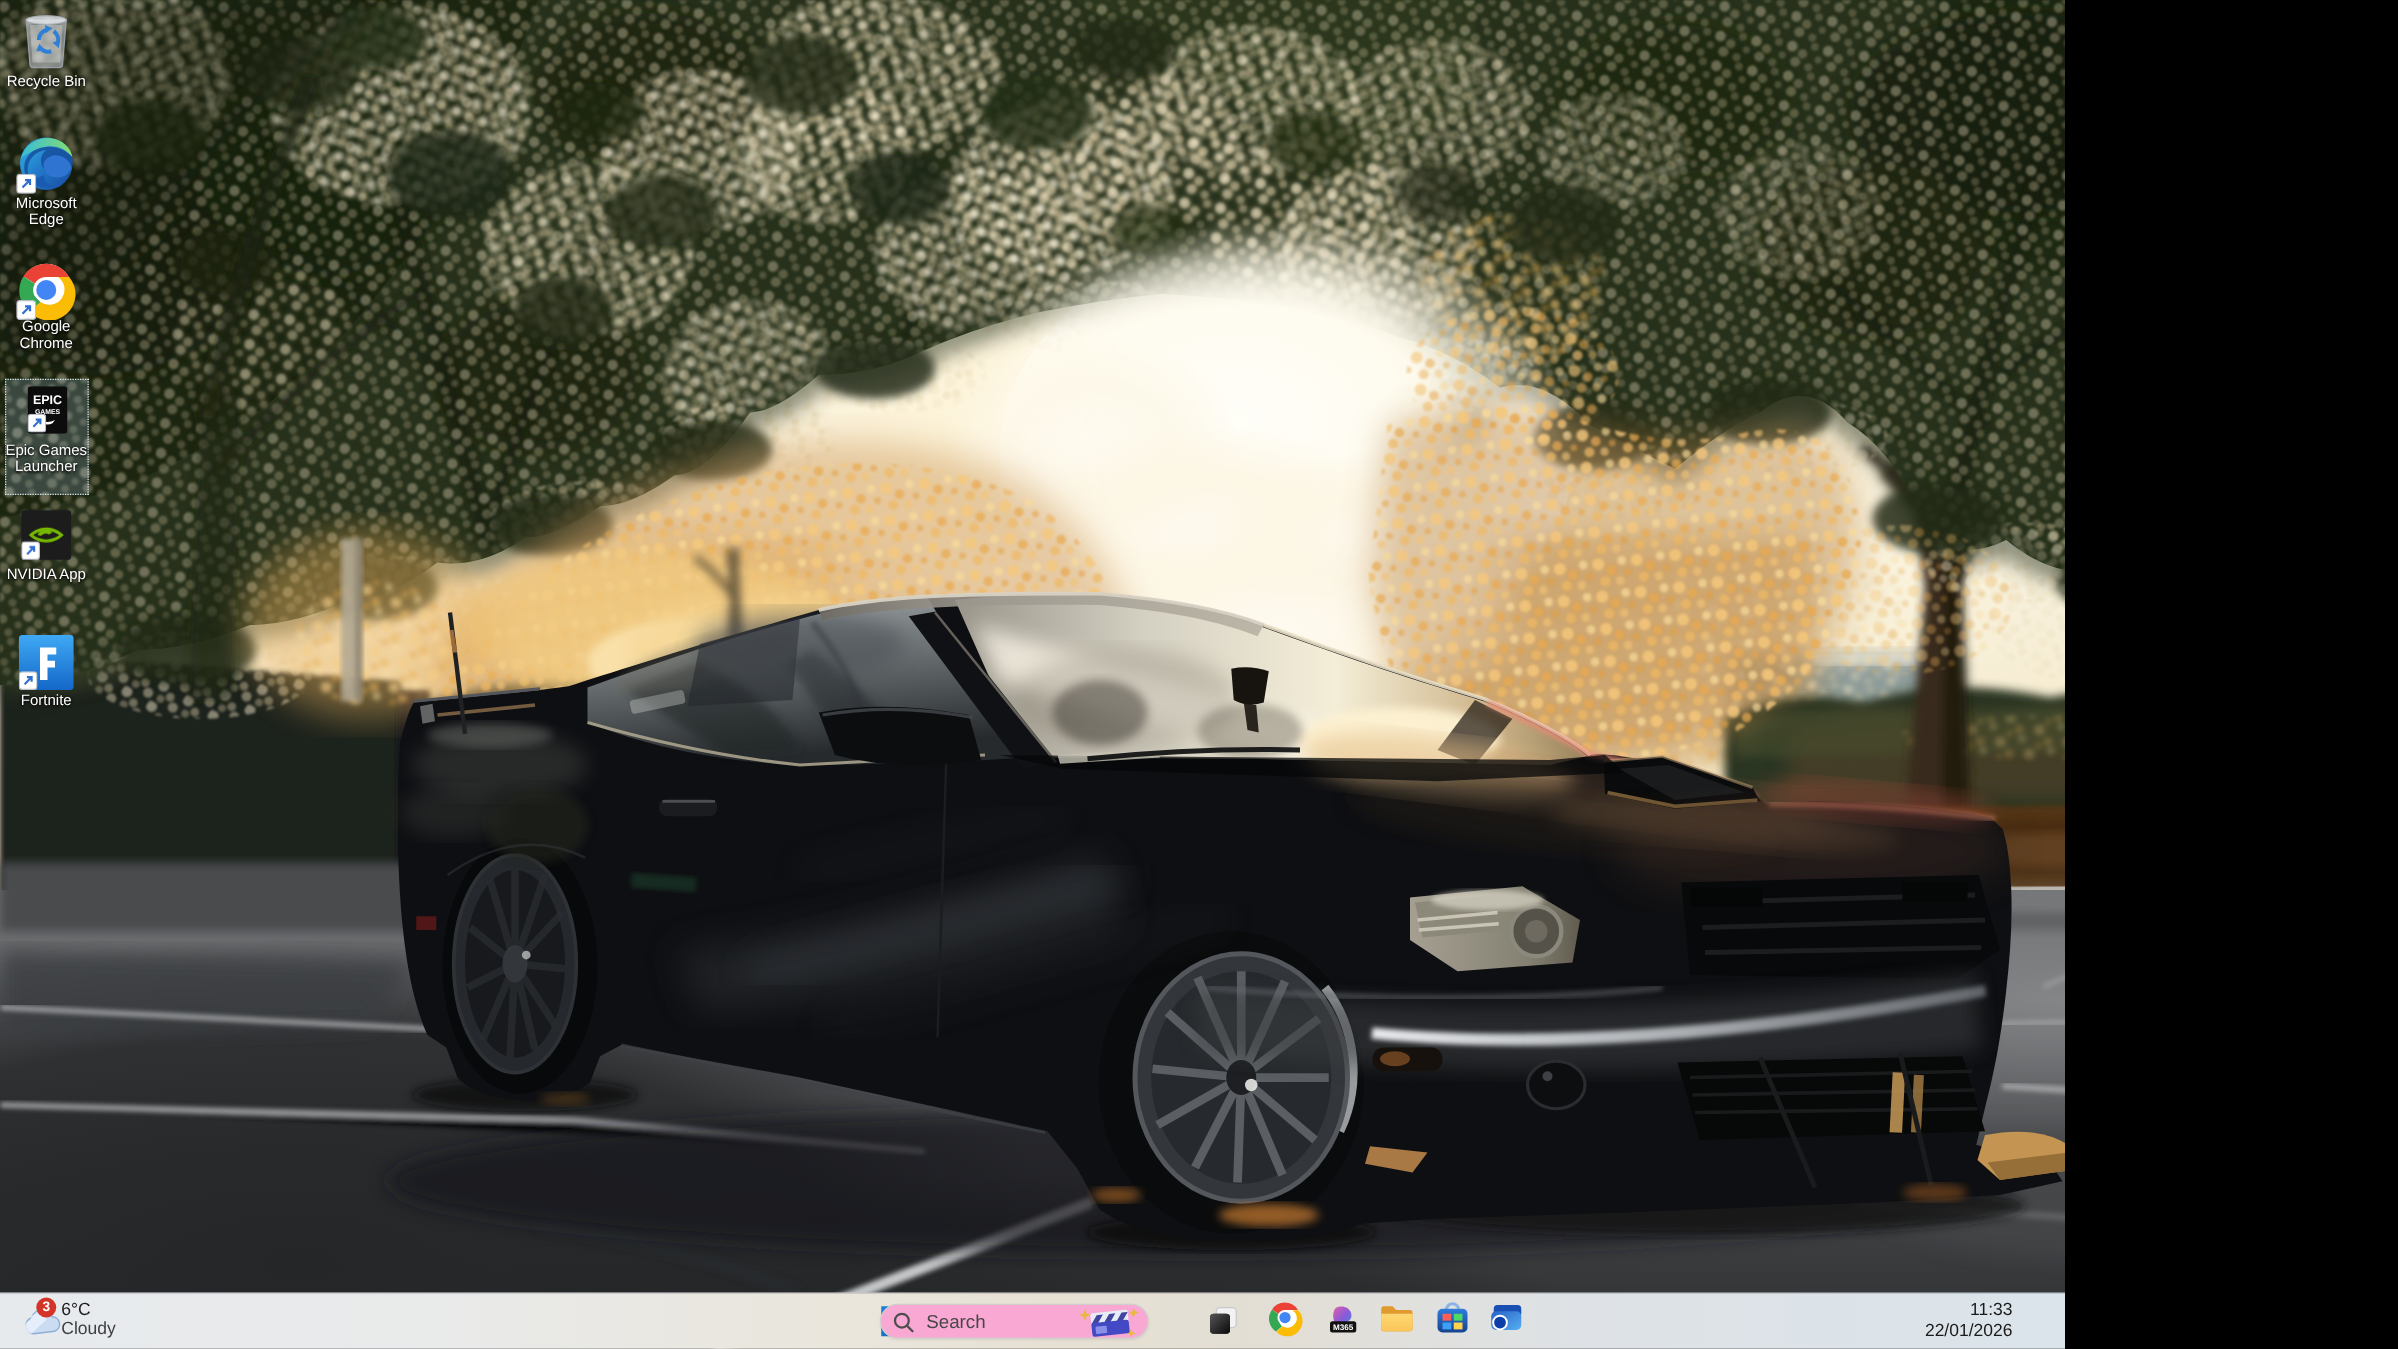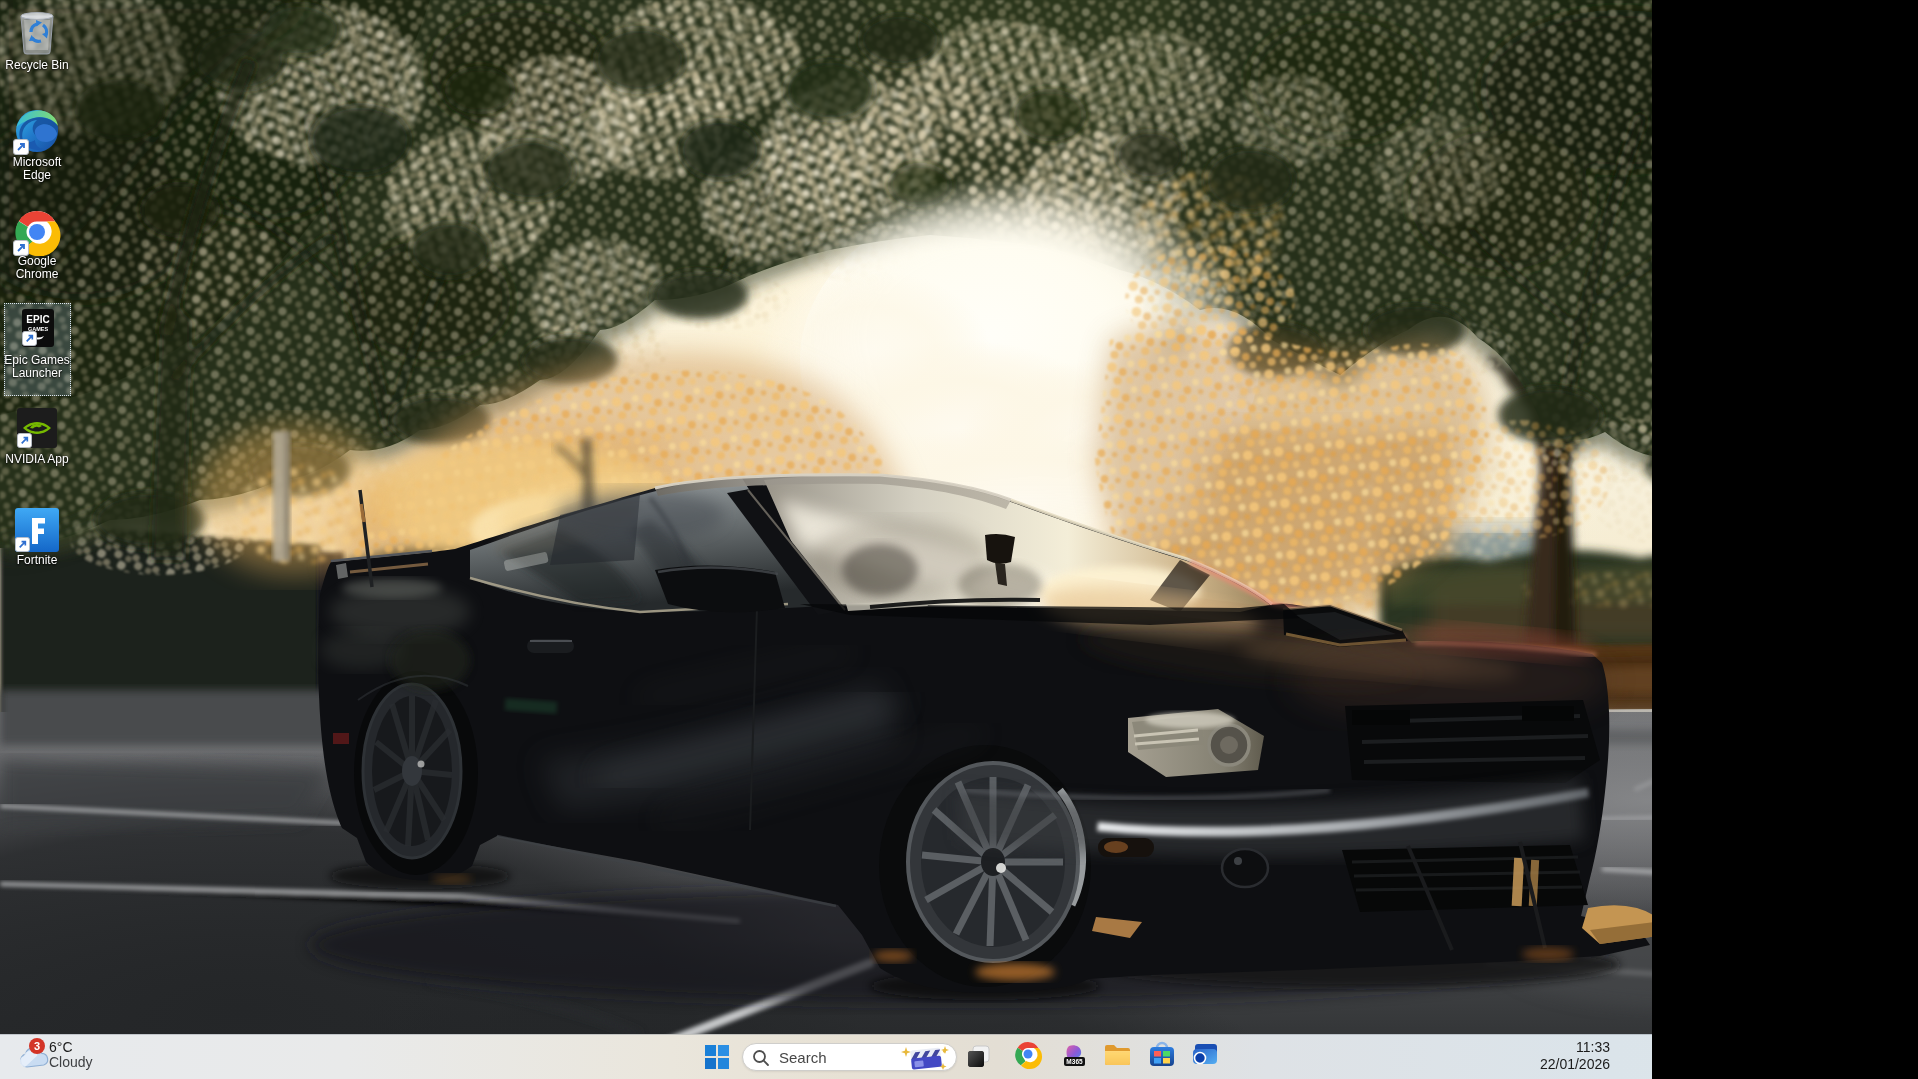--- a/index.html
+++ b/index.html
@@ -4,21 +4,21 @@
 <style>
 html,body{margin:0;padding:0;background:#000;}
 #screen{position:relative;width:1652px;height:1079px;overflow:hidden;font-family:"Liberation Sans",sans-serif;}
 #wall{position:absolute;left:0;top:0;}
 .dlabel{position:absolute;width:110px;left:-18px;text-align:center;color:#fff;font-size:12px;line-height:13px;text-shadow:0 1px 2px rgba(0,0,0,.95),0 0 3px rgba(0,0,0,.8);}
 #taskbar{position:absolute;left:0;top:1034px;width:1918px;height:45px;background:linear-gradient(90deg,#e7eaed 0%,#e9eaea 18%,#eae6dc 35%,#e7e1d4 44%,#e3ded4 52%,#dee2e6 66%,#dbe4ea 84%,#dde6eb 100%);}
 #taskbar:before{content:"";position:absolute;left:0;top:0;width:100%;height:1px;background:rgba(120,130,140,.35);}
 #wx{position:absolute;left:18px;top:1044px;}
 #wxt{position:absolute;left:49px;top:1040px;font-size:14px;color:#1c1c1c;line-height:15px;}
 #wxt .sub{color:#3d3f42;}
-#searchpill{position:absolute;left:742px;top:1043px;width:215px;height:28px;border-radius:14px;background:#ffffff;border:1px solid #cfcecb;box-sizing:border-box;box-shadow:0 1px 2px rgba(0,0,0,.08);}
+#searchpill{position:absolute;left:704px;top:1043px;width:215px;height:28px;border-radius:14px;background:#f9a8d4;border:1px solid #cfcecb;box-sizing:border-box;box-shadow:0 1px 2px rgba(0,0,0,.08);}
 #searchpill .stext{position:absolute;left:36px;top:5px;font-size:15px;color:#474747;}
 #clock{position:absolute;right:42px;top:1039px;text-align:right;font-size:14px;color:#1b1b1b;line-height:17px;}
 </style>
 </head>
 <body>
 <div id="screen">
 <svg id="wall" width="1918" height="1079" viewBox="0 0 1918 1079">
 <defs>
 <linearGradient id="skyg" x1="0" y1="0" x2="0" y2="1">
 <stop offset="0" stop-color="#efe9d4"></stop>

